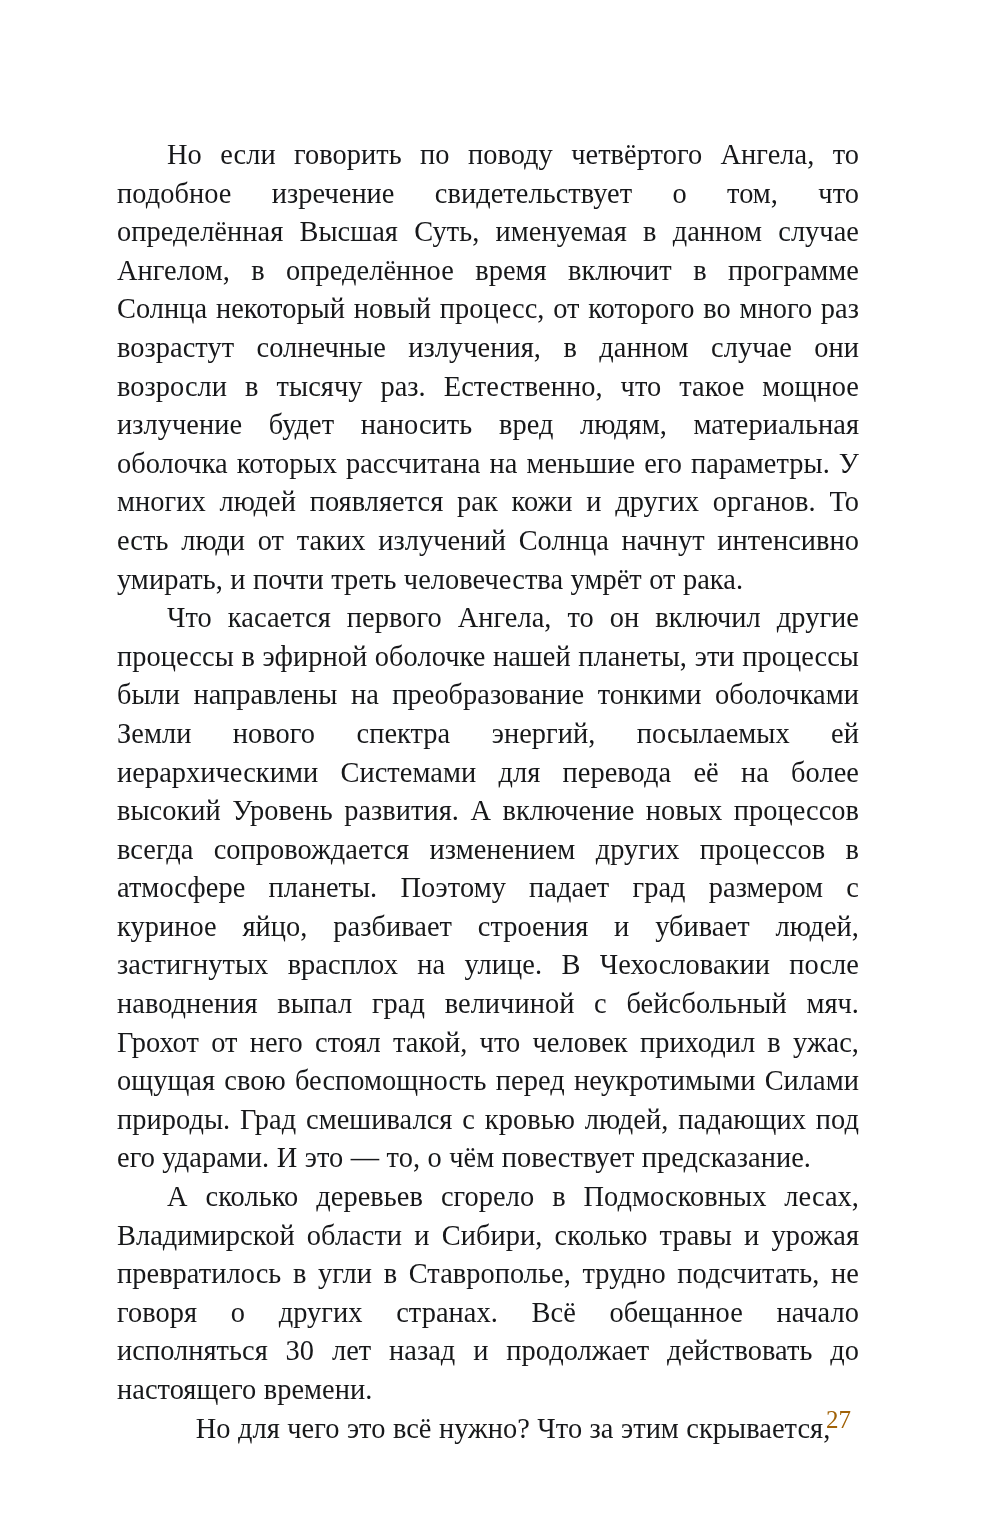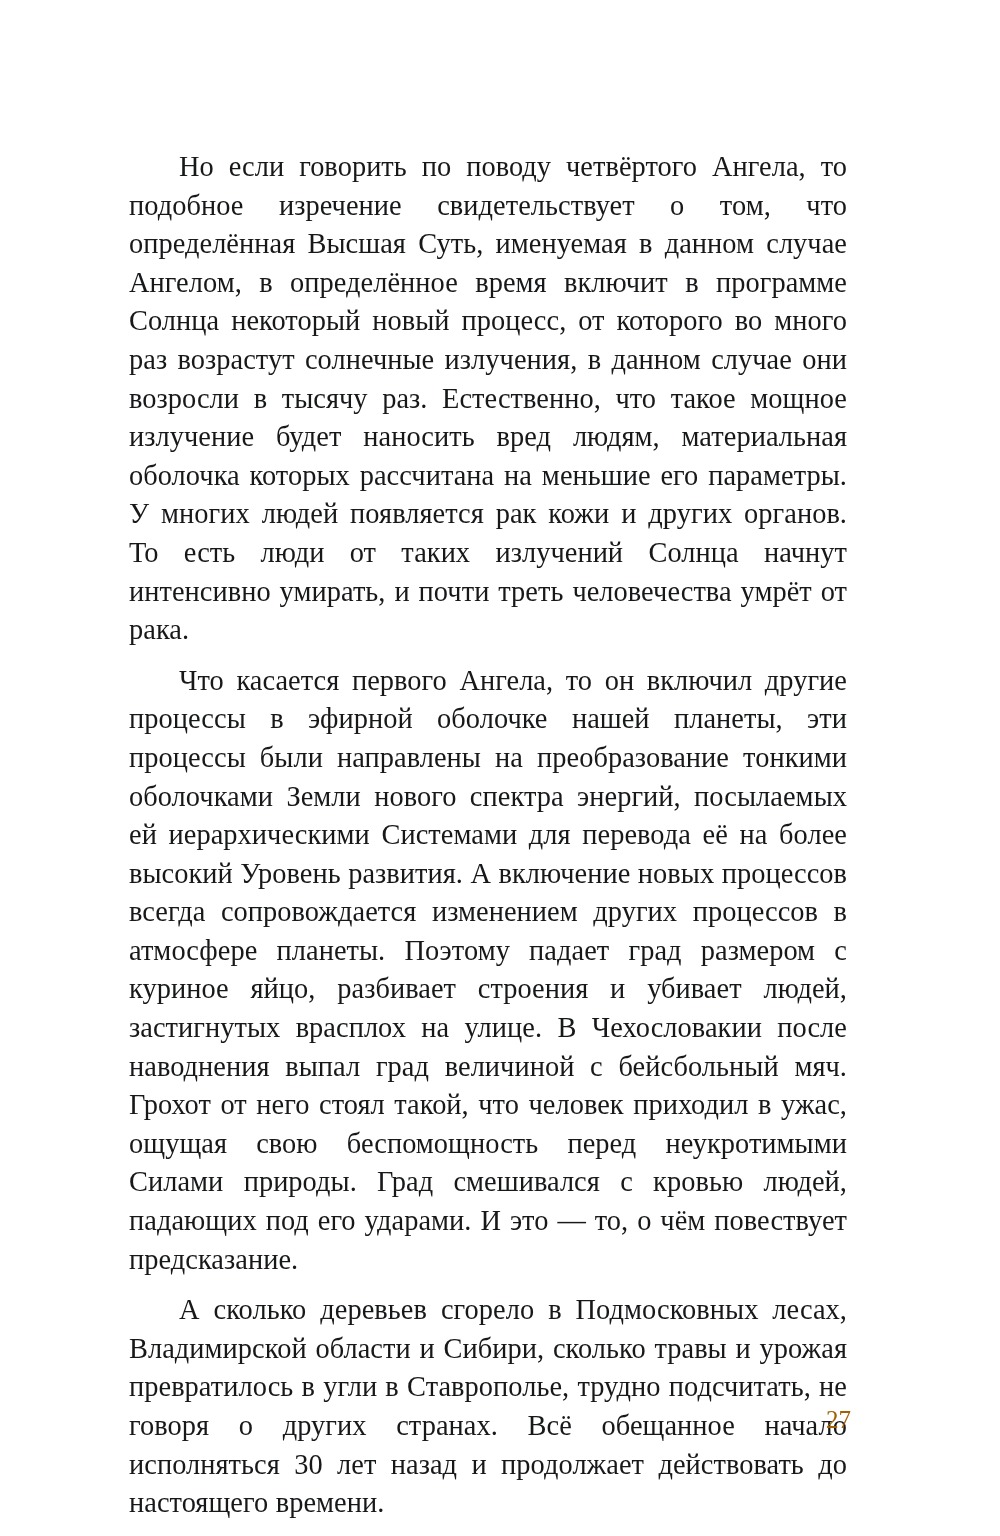--- a/index.html
+++ b/index.html
@@ -23,21 +23,21 @@
     background: #ffffff;
     box-sizing: border-box;
   }
   .text-block {
     position: absolute;
     left: 117px;
     top: 136px;
     width: 742px;
   }
   .para {
-    margin: 12px;
+    margin: 0;
     text-align: justify;
     text-justify: inter-word;
     text-indent: 50px;
     font-size: 28.4px;
     line-height: 38.6px;
     letter-spacing: 0.05px;
     word-spacing: 0.3px;
     hyphens: manual;
     -webkit-hyphens: manual;
   }

